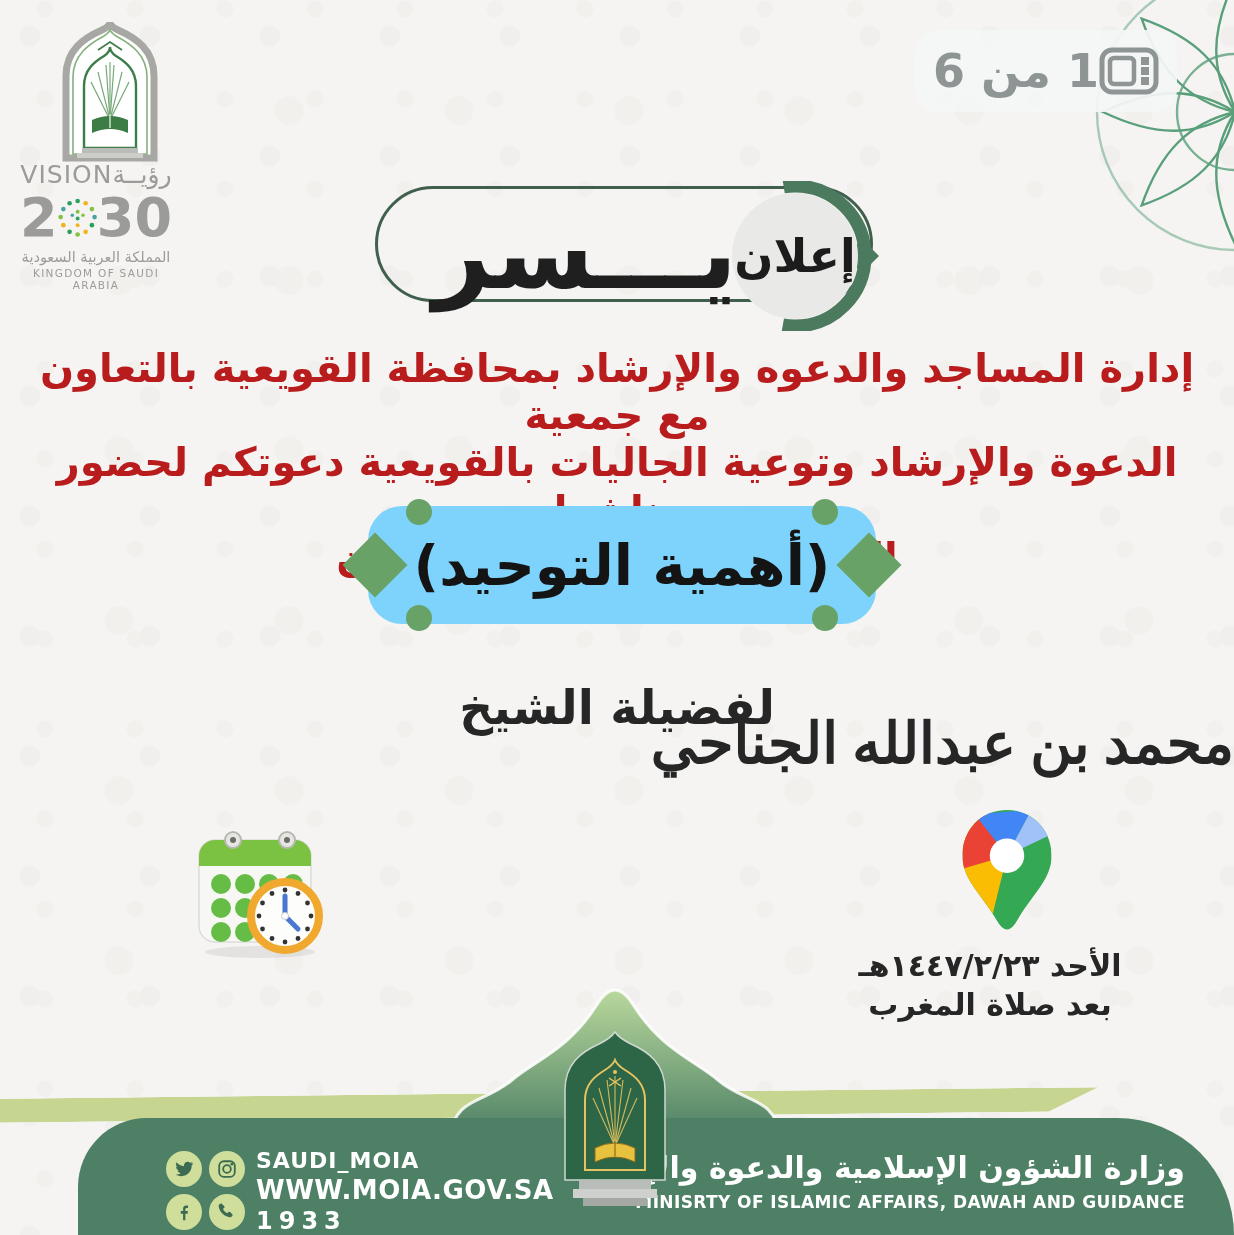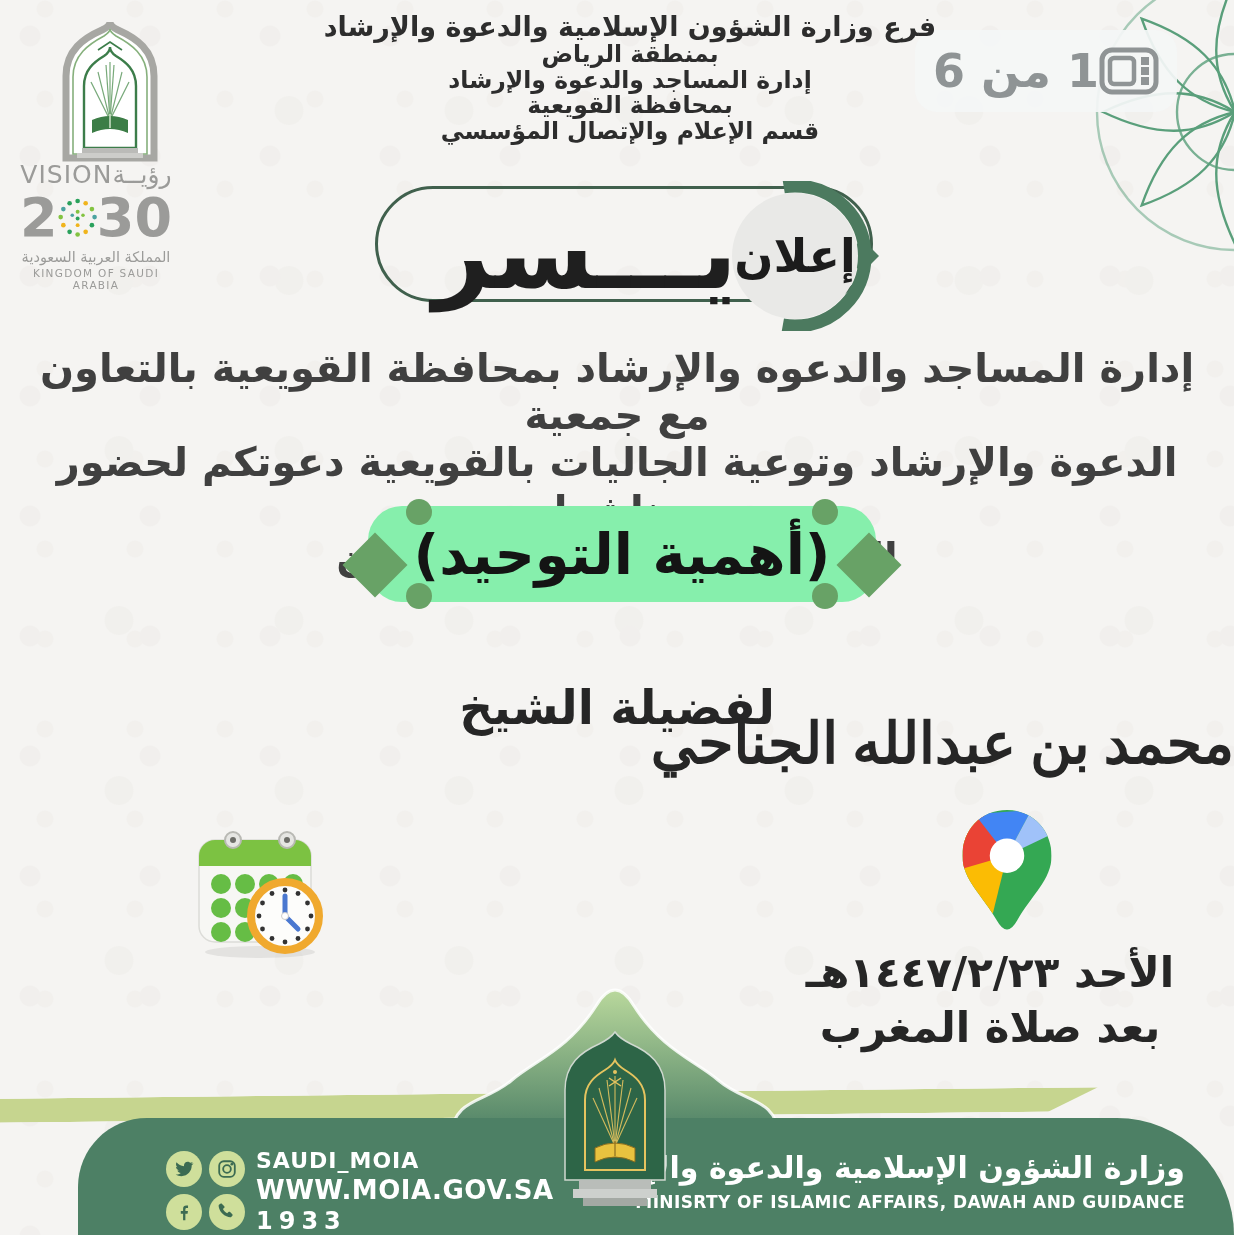--- a/index.html
+++ b/index.html
@@ -48,40 +48,40 @@
   }
   .pill-svg{position:absolute;left:335px;top:-5px;}
   .ann-circle-label{
     position:absolute;left:357px;top:7px;width:126px;height:126px;border-radius:50%;
     display:flex;align-items:center;justify-content:center;
     font-size:46px;font-weight:bold;color:#1c1c1c;direction:rtl;line-height:1;
   }
   
   .body-text{
     position:absolute;left:15px;top:345px;width:1204px;text-align:center;direction:rtl;
-    font-size:40px;font-weight:bold;color:#404040;line-height:1.18;
-  }
-  
-  .topic-badge{position:absolute;left:368px;top:506px;width:508px;height:96px;background:#86efac;border-radius:34px;text-align:right;}
+    font-size:40px;font-weight:bold;color:#b91c1c;line-height:1.18;
+  }
+  
+  .topic-badge{position:absolute;left:368px;top:506px;width:508px;height:118px;background:#7dd3fc;border-radius:34px;text-align:right;}
   .topic-badge .tip{position:absolute;width:46px;height:46px;background:#68a266;top:36px;transform:rotate(45deg);}
   .tip-l{left:-16px;} .tip-r{right:-16px;}
   .topic-badge .bump{position:absolute;width:26px;height:26px;border-radius:50%;background:#68a266;}
   .bump1{left:38px;top:-7px;} .bump2{right:38px;top:-7px;} .bump3{left:38px;bottom:-7px;} .bump4{right:38px;bottom:-7px;}
   .topic-title{
     position:absolute;inset:0;display:flex;align-items:center;justify-content:center;
     font-size:56px;font-weight:bold;color:#141414;direction:rtl;
   }
   
   .speaker-pre{position:absolute;left:0;top:680px;width:1234px;text-align:center;direction:rtl;font-size:47px;font-weight:bold;color:#262626;}
   .speaker-name{position:absolute;left:0;top:710px;width:1234px;text-align:right;direction:rtl;font-size:57px;font-weight:bold;color:#262626;font-family:Liberation Serif, serif;}
   
   .calendar-icon{position:absolute;left:185px;top:812px;}
   .maps-icon{position:absolute;left:952px;top:806px;}
   .venue{position:absolute;left:60px;top:950px;width:390px;text-align:center;direction:rtl;font-size:42px;font-weight:bold;color:#262626;line-height:1.3;}
-  .when{position:absolute;left:790px;top:946px;width:400px;text-align:center;direction:rtl;font-size:42px;font-weight:bold;color:#262626;line-height:1.3;}
+  .when{position:absolute;left:790px;top:946px;width:400px;text-align:center;direction:rtl;font-size:30px;font-weight:bold;color:#262626;line-height:1.3;}
   
   .stripe{
     position:absolute;left:-12px;top:1093px;width:1110px;height:24px;background:#c6d58f;
     transform:rotate(-0.6deg);clip-path:polygon(0 0,100% 0,95.5% 100%,0 100%);z-index:2;
   }
   .dome{position:absolute;left:448px;top:982px;z-index:3;}
   .footer{
     position:absolute;left:78px;top:1118px;width:1156px;height:117px;background:#4d8065;
     border-radius:100px 170px 0 0;z-index:4;
   }
@@ -177,27 +177,20 @@
             <circle cx="16" cy="20" r="2" fill="#4ba3a0"></circle>
           <circle cx="28" cy="20" r="2" fill="#83c341"></circle>
         </g>
       </svg>
       <span>30</span>
     </div>
     <div class="vision-row3">المملكة العربية السعودية</div>
     <div class="vision-row4">KINGDOM OF SAUDI ARABIA</div>
   </div>
 
-  <div class="header-text">
-    <div class="header-line-lg">فرع وزارة الشؤون الإسلامية والدعوة والإرشاد</div>
-    <div class="header-line">بمنطقة الرياض</div>
-    <div class="header-line">إدارة المساجد والدعوة والإرشاد</div>
-    <div class="header-line">بمحافظة القويعية</div>
-    <div class="header-line">قسم الإعلام والإتصال المؤسسي</div>
-  </div>
 
   <div class="pill">
     <div class="pill-outline"></div>
     <div class="pill-verb">يـــسر</div>
     <svg class="pill-svg" width="172" height="150" viewBox="0 0 172 150">
       <circle cx="85" cy="75" r="70" fill="none" stroke="#4c7a5f" stroke-width="13" stroke-dasharray="244 196" stroke-dashoffset="122"></circle>
       <polygon points="152,58 169,75 152,92 135,75" fill="#4c7a5f"></polygon>
       <circle cx="85" cy="75" r="63" fill="#e9e9e7"></circle>
     </svg>
     <div class="ann-circle-label">إعلان</div>

